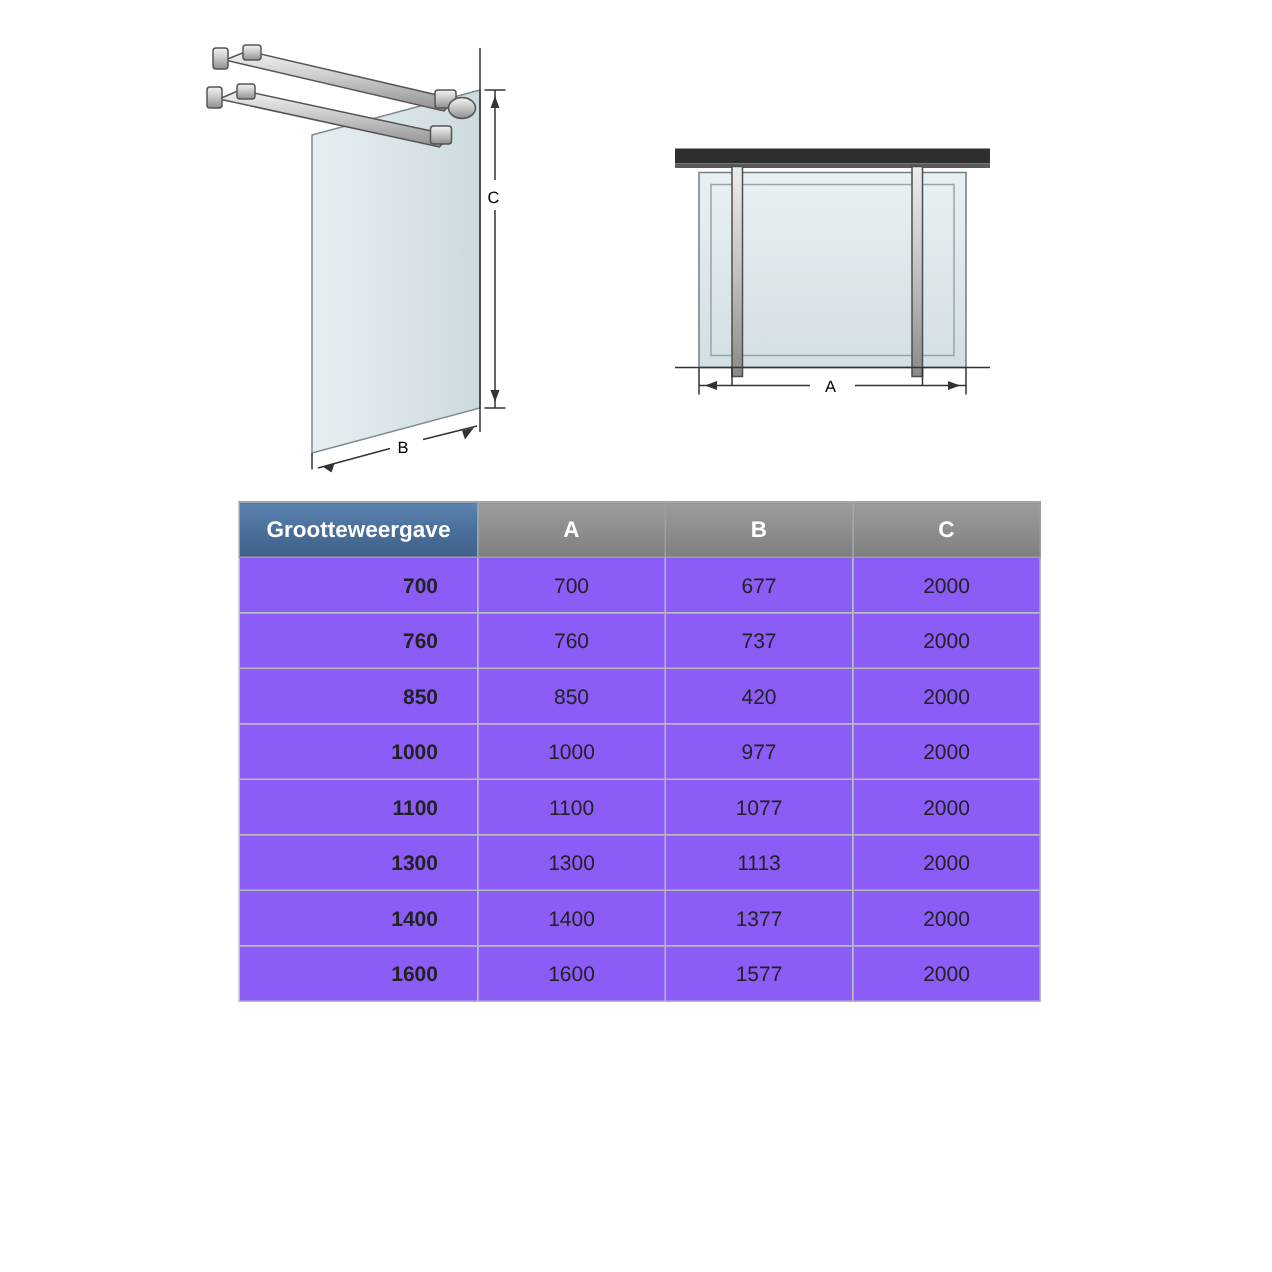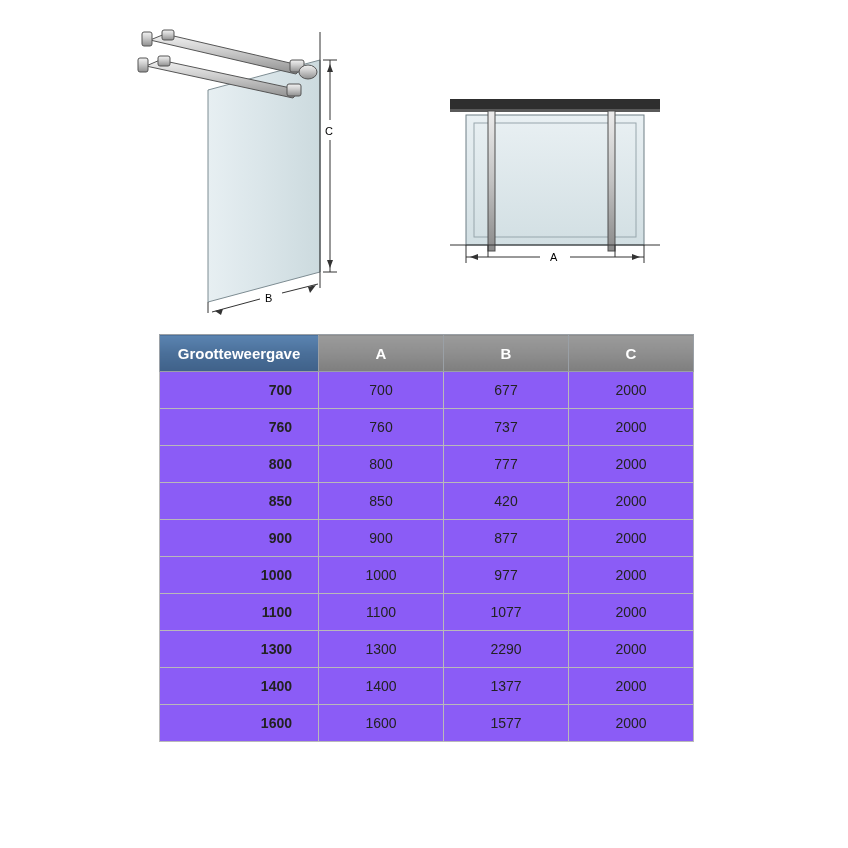--- a/index.html
+++ b/index.html
@@ -203,53 +203,41 @@
           <td class="cx">677</td>
           <td class="cx">2000</td>
         </tr>
         <tr>
           <td class="c0">760</td>
           <td class="cx">760</td>
           <td class="cx">737</td>
           <td class="cx">2000</td>
         </tr>
         <tr>
-          <td class="c0">800</td>
-          <td class="cx">800</td>
-          <td class="cx">777</td>
-          <td class="cx">2000</td>
-        </tr>
-        <tr>
           <td class="c0">850</td>
           <td class="cx">850</td>
           <td class="cx">420</td>
           <td class="cx">2000</td>
         </tr>
         <tr>
-          <td class="c0">900</td>
-          <td class="cx">900</td>
-          <td class="cx">877</td>
-          <td class="cx">2000</td>
-        </tr>
-        <tr>
           <td class="c0">1000</td>
           <td class="cx">1000</td>
           <td class="cx">977</td>
           <td class="cx">2000</td>
         </tr>
         <tr>
           <td class="c0">1100</td>
           <td class="cx">1100</td>
           <td class="cx">1077</td>
           <td class="cx">2000</td>
         </tr>
         <tr>
           <td class="c0">1300</td>
           <td class="cx">1300</td>
-          <td class="cx">2290</td>
+          <td class="cx">1113</td>
           <td class="cx">2000</td>
         </tr>
         <tr>
           <td class="c0">1400</td>
           <td class="cx">1400</td>
           <td class="cx">1377</td>
           <td class="cx">2000</td>
         </tr>
         <tr>
           <td class="c0">1600</td>

